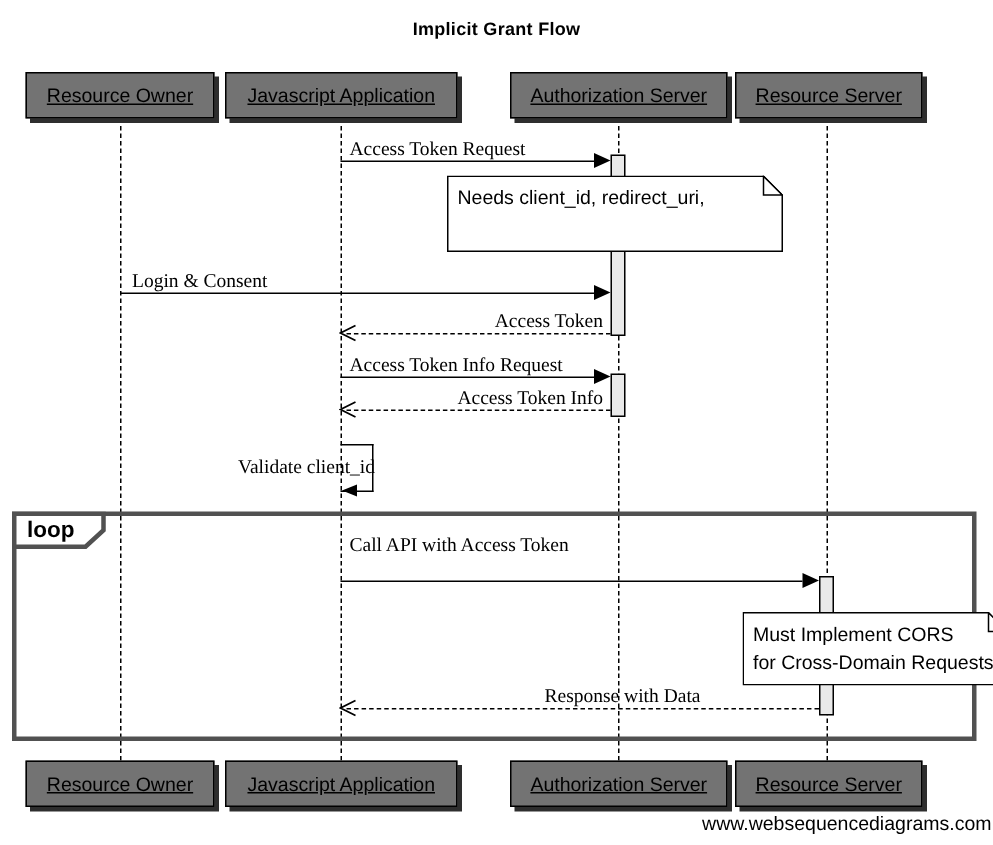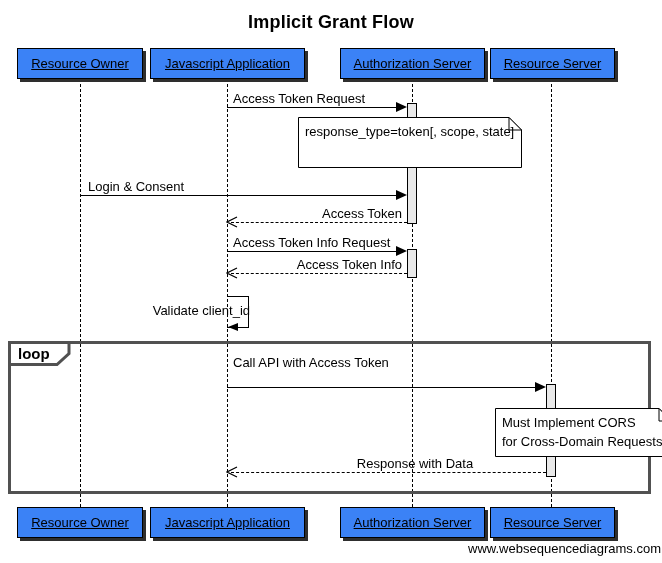--- a/index.html
+++ b/index.html
@@ -2,39 +2,39 @@
 <html><head>
 <meta charset="utf-8">
 <style>
   html,body{margin:0;padding:0;background:#fff;}
   .canvas{
     position:relative;width:662px;height:563px;background:#ffffff;
     font-family:"Liberation Sans", sans-serif;color:#000;overflow:hidden;
   }
   .title{
     position:absolute;top:12px;left:0;width:662px;text-align:center;
-    font-size:18px;font-weight:bold;letter-spacing:0.2px;
+    font-size:12px;font-weight:bold;letter-spacing:0.2px;
   }
   .actor{
-    position:absolute;height:31px;box-sizing:border-box;background:#3b82f6;
+    position:absolute;height:31px;box-sizing:border-box;background:#737373;
     border:1.5px solid #000;box-shadow:3px 3px 0 0 #2e2e2e;
     display:flex;align-items:center;justify-content:center;
     font-size:13px;
   }
   .actor span{text-decoration:underline;white-space:nowrap;}
   .lifeline{
     position:absolute;top:79px;height:428px;width:0;
     border-left:1px dashed #000;
   }
   .bar{
     position:absolute;width:10px;box-sizing:border-box;
     background:#e9e9e9;border:1px solid #000;
   }
   .msg-label{
-    position:absolute;font-size:13px;line-height:14px;white-space:nowrap;
+    position:absolute;font-size:13px;line-height:14px;white-space:nowrap;font-family:Liberation Serif, serif;
   }
   .mline{position:absolute;height:0;border-top:1px solid #000;}
   .mline.dashed{border-top-style:dashed;}
   .arr-r{
     position:absolute;width:0;height:0;
     border-top:5px solid transparent;border-bottom:5px solid transparent;
     border-left:11px solid #000;
   }
   .arr-l-fill{
     position:absolute;width:0;height:0;
@@ -90,21 +90,21 @@
     <div class="mline" style="left:227px;top:107px;width:169px;"></div>
     <div class="arr-r" style="left:396px;top:102px;"></div>
   </div>
 
   <div class="note" style="left:298px;top:117px;width:224px;height:51px;">
     <svg width="224" height="51">
       <path d="M0.5,0.5 H211 L223.5,13 V50.5 H0.5 Z" fill="#ffffff" stroke="#000" stroke-width="1"></path>
       <path d="M211,0.5 V13 H223.5 Z" fill="#ffffff" stroke="#000" stroke-width="1"></path>
     </svg>
     <div class="note-text">
-      <div>response_type=token[, scope, state]</div>
+      <div>Needs client_id, redirect_uri,</div>
     </div>
   </div>
 
   <div>
     <div class="msg-label" style="left:88px;top:180px;">Login &amp; Consent</div>
     <div class="mline" style="left:80px;top:195px;width:316px;"></div>
     <div class="arr-r" style="left:396px;top:190px;"></div>
   </div>
 
   <div>

